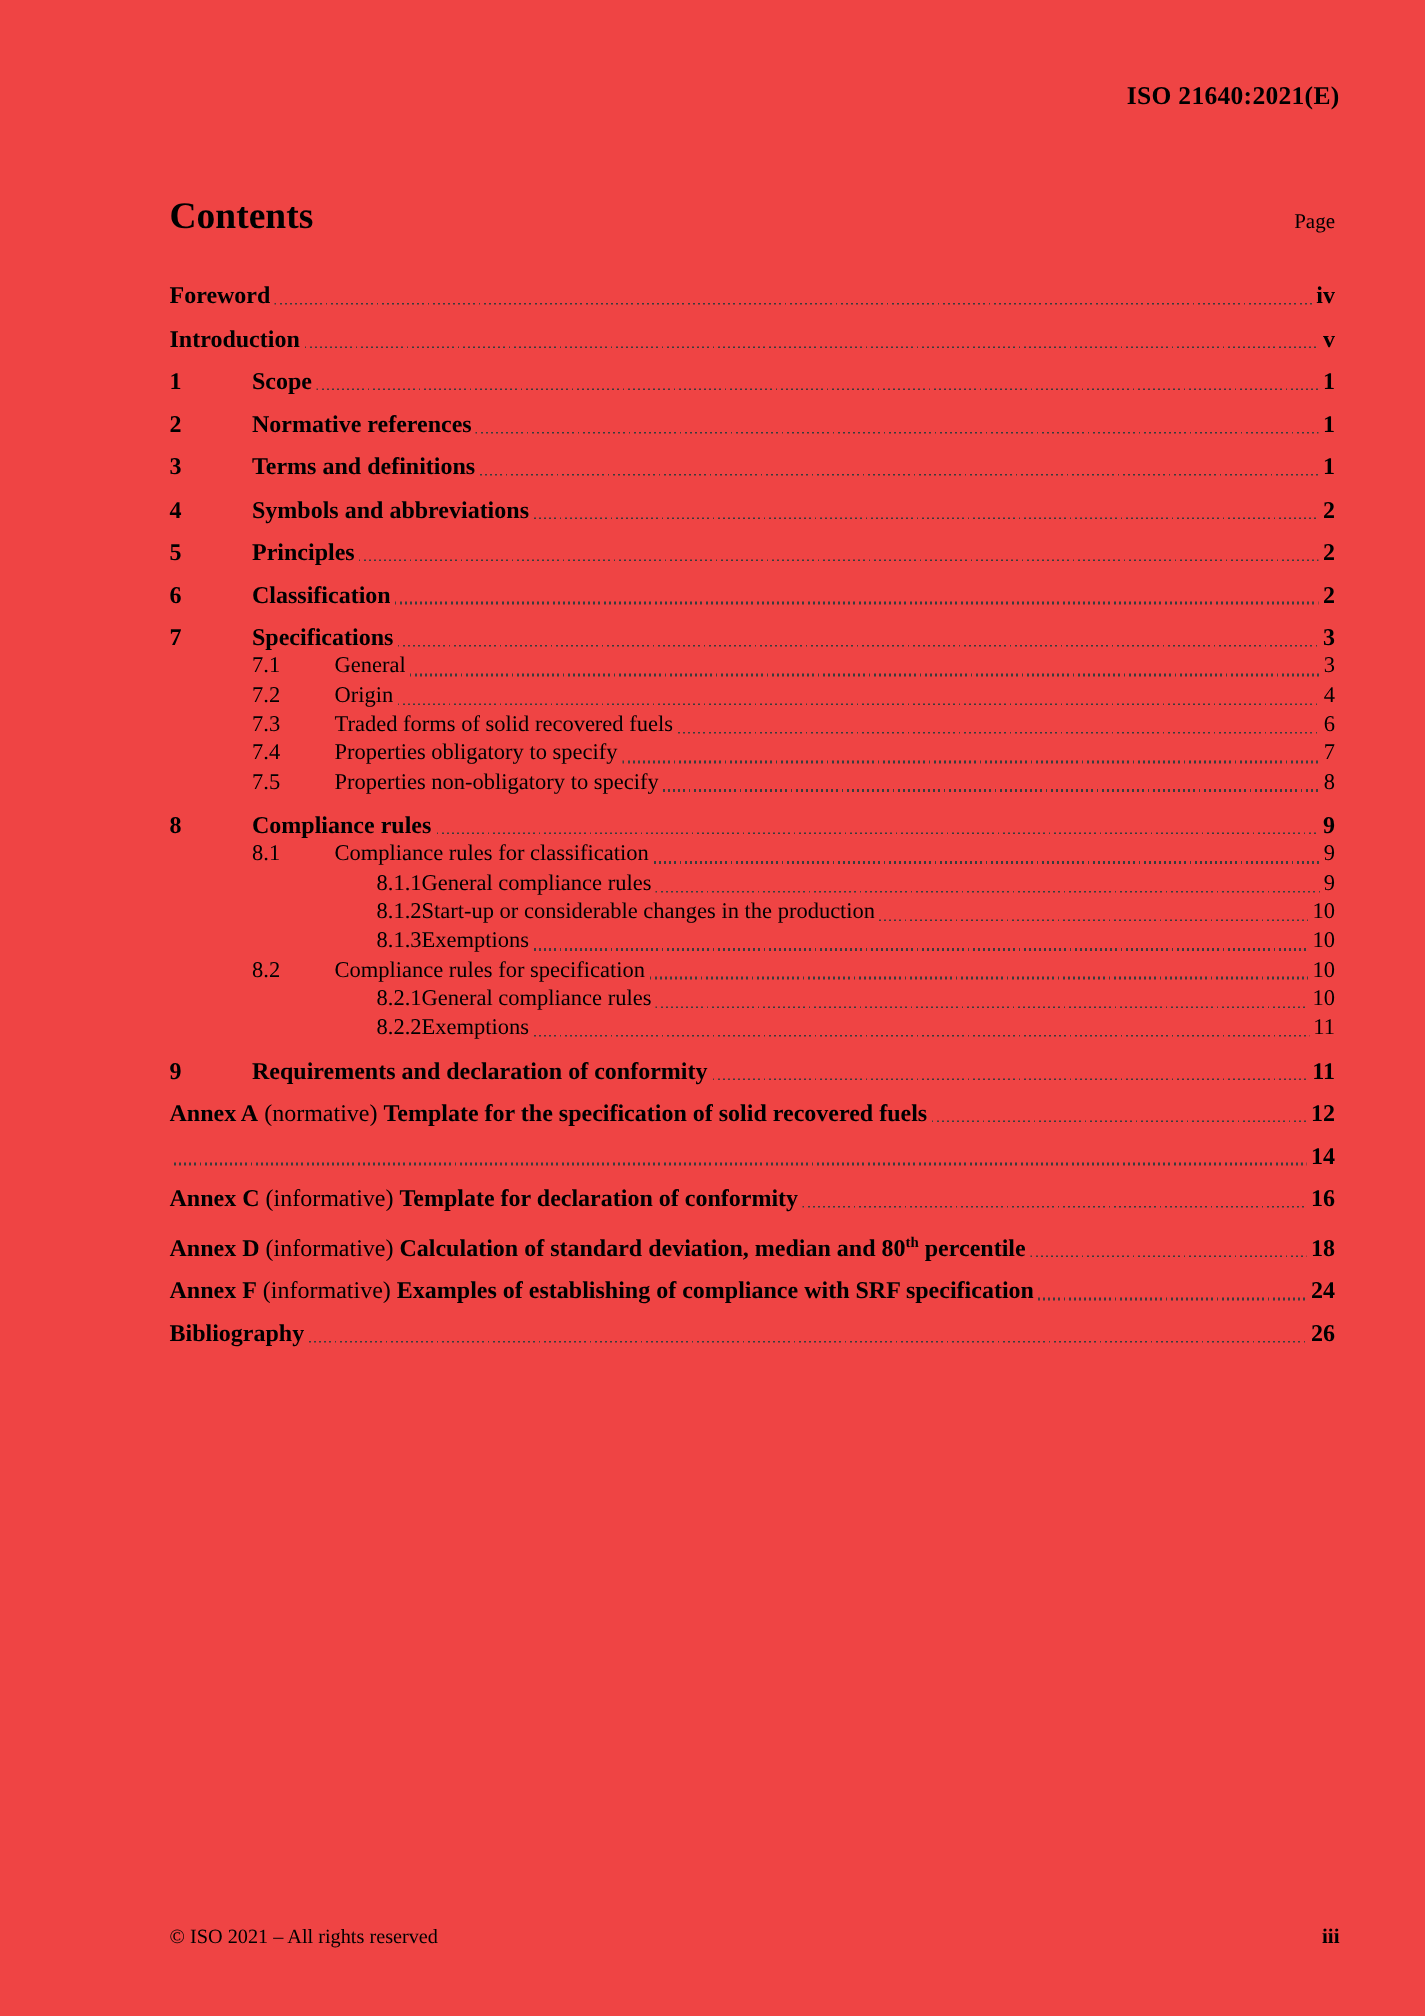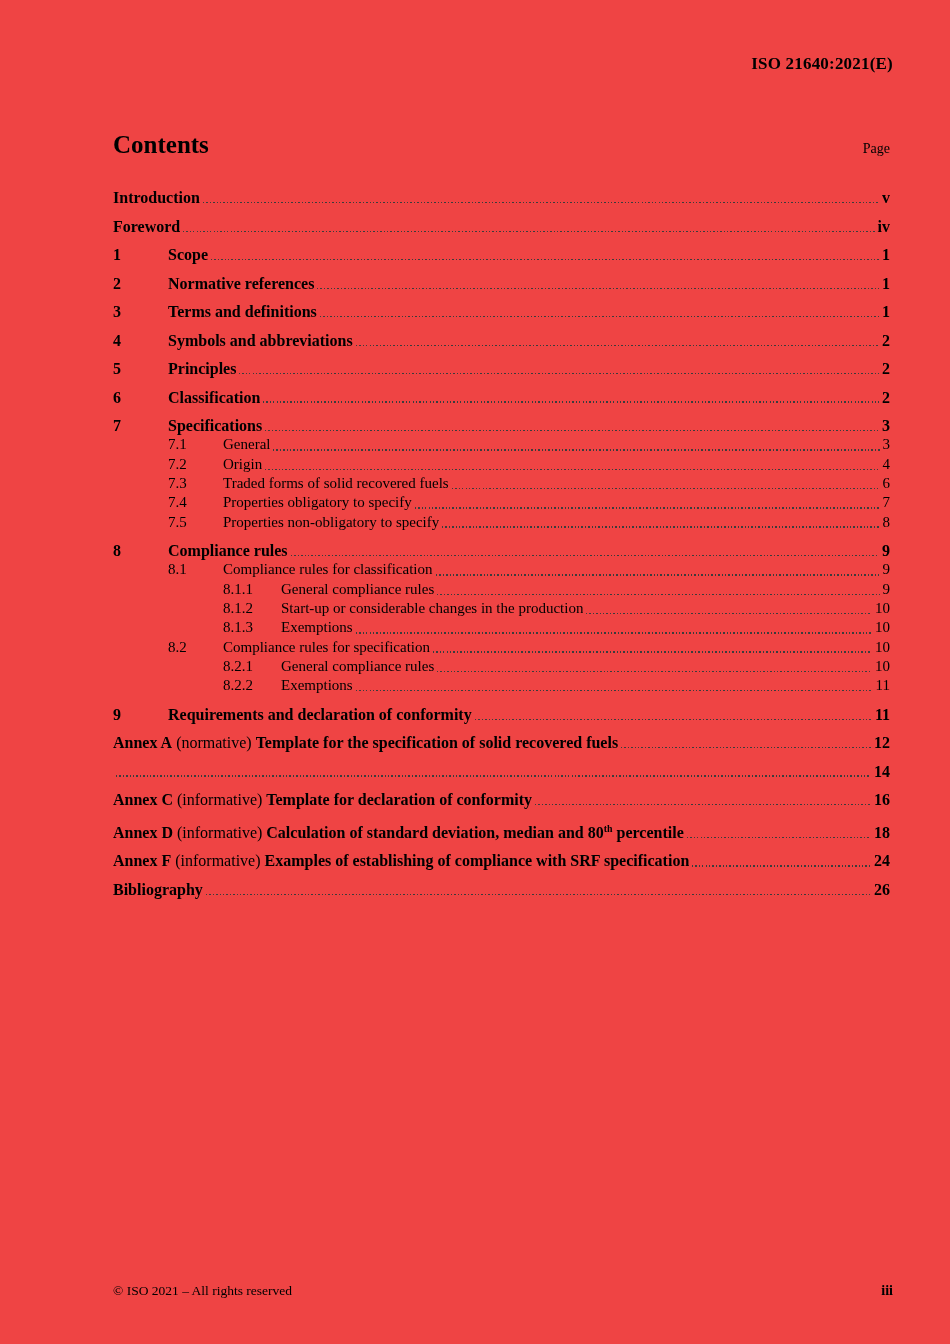--- a/index.html
+++ b/index.html
@@ -33,21 +33,21 @@
     display:flex; align-items:baseline;
     line-height:19.3px;
     white-space:nowrap;
   }
   .row.main { font-size:16px; margin-top:9.2px; }
   .row.sub  { font-size:15px; }
   .lvl1 .num { display:inline-block; width:55px; font-weight:700; flex:0 0 auto; }
   .lvl2 { padding-left:55px; }
   .lvl2 .num { display:inline-block; width:55px; flex:0 0 auto; }
   .lvl3 { padding-left:110px; }
-  .lvl3 .num { display:inline-block; width:58px; flex:0 0 auto; }
+  .lvl3 .num { display:inline-block; width:58px; flex:0 0 auto;text-align:right; }
   .lbl { flex:0 1 auto; overflow:hidden; }
   .lbl sup { font-size:62%; }
   .leader {
     flex:1 1 auto; min-width:12px;
     align-self:flex-end;
     height:1.4px;
     margin:0 3px 4px 3px;
     background-image:repeating-linear-gradient(to right, #3c3c3c 0 1.3px, transparent 1.3px 3.4px);
   }
   .pg { flex:0 0 auto; text-align:right; }
@@ -67,29 +67,29 @@
   <div class="doc-ref">ISO 21640:2021(E)</div>
 
   <div class="toc-header">
     <h1 class="toc-title">Contents</h1>
     <span class="page-label">Page</span>
   </div>
 
   <div class="toc">
       <div class="row lvl0 main">
 
+      <span class="lbl"><span class="b">Foreword</span></span>
+      <span class="leader"></span>
+      <span class="pg b">iv</span>
+    </div>
+      <div class="row lvl0 main">
+
       <span class="lbl"><span class="b">Introduction</span></span>
       <span class="leader"></span>
       <span class="pg b">v</span>
-    </div>
-      <div class="row lvl0 main">
-
-      <span class="lbl"><span class="b">Foreword</span></span>
-      <span class="leader"></span>
-      <span class="pg b">iv</span>
     </div>
       <div class="row lvl1 main">
       <span class="num">1</span>
       <span class="lbl"><span class="b">Scope</span></span>
       <span class="leader"></span>
       <span class="pg b">1</span>
     </div>
       <div class="row lvl1 main">
       <span class="num">2</span>
       <span class="lbl"><span class="b">Normative references</span></span>

